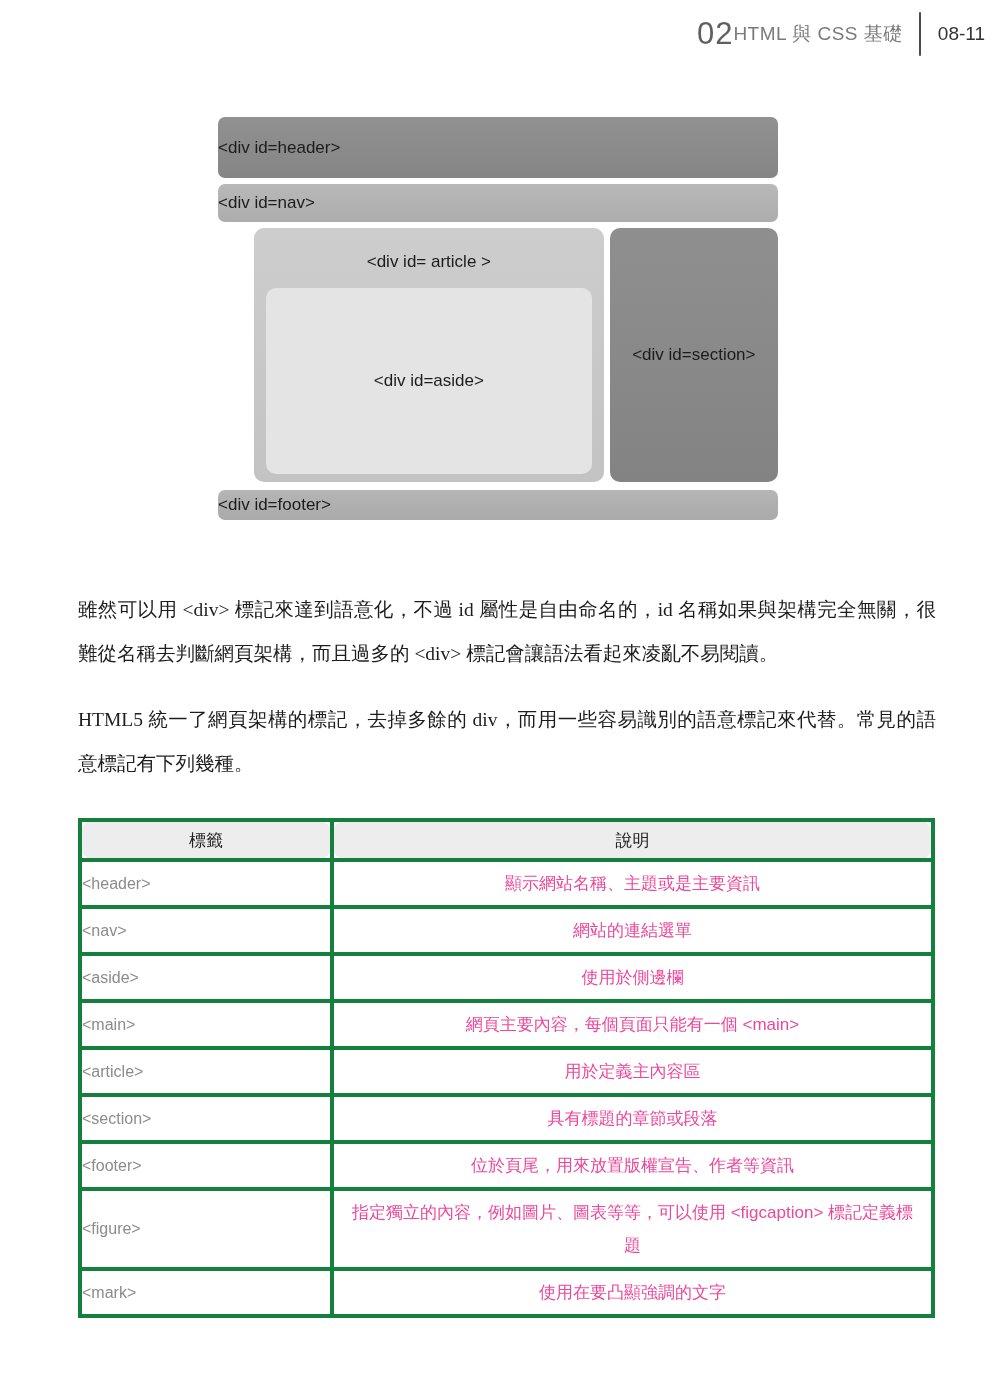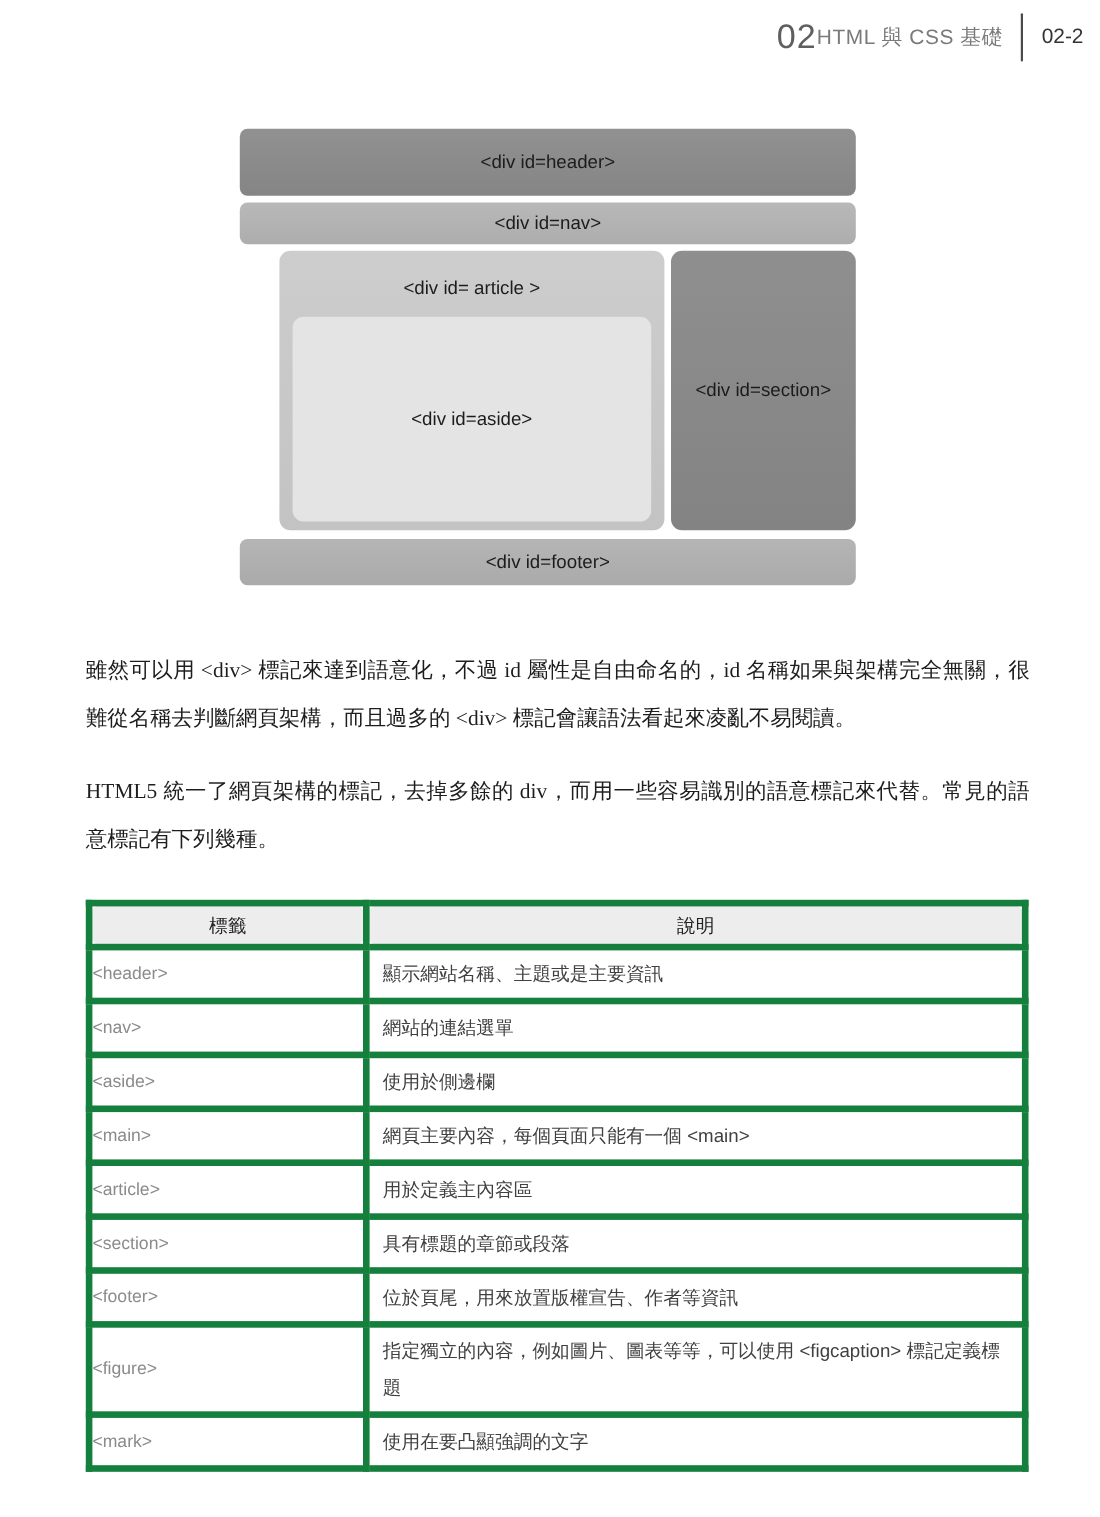--- a/index.html
+++ b/index.html
@@ -35,21 +35,21 @@
   }
 
   
   .diagram {
     position: absolute; left: 218px; top: 117px; width: 560px; height: 415px;
     font-family: "Liberation Sans", sans-serif;
     font-size: 17px; color: #1c1c1c;
   }
   .dg-box {
     border-radius: 7px;
-    display: flex; align-items: center; justify-content: center;
+    display: flex; align-items: center; 
   }
   .dg-header {
     height: 61px;
     background: linear-gradient(#919191, #858585);
   }
   .dg-nav {
     height: 38px; margin-top: 6px;
     background: linear-gradient(#b8b8b8, #adadad);
   }
   .dg-middle { display: flex; margin-top: 6px; height: 254px; padding-left: 36px; }
@@ -65,68 +65,68 @@
     position: absolute; left: 12px; right: 12px; top: 60px; bottom: 8px;
     background: #e4e4e4; border-radius: 10px;
     display: flex; align-items: center; justify-content: center;
   }
   .dg-section {
     width: 180px; margin-left: 6px; border-radius: 10px;
     background: linear-gradient(#8f8f8f, #838383);
     display: flex; align-items: center; justify-content: center;
   }
   .dg-footer {
-    height: 42px; margin-top: 8px;
+    height: 30px; margin-top: 8px;
     background: linear-gradient(#b5b5b5, #aaaaaa);
   }
 
   
   .body-text {
     position: absolute; left: 78px; top: 588px; width: 858px;
     font-family: "Liberation Serif", "DejaVu Serif", serif;
     font-size: 19.5px; line-height: 44px; color: #1d1d1d;
     text-align: justify;
   }
   .body-text p + p { margin-top: 22px; }
 
   
   .tag-table {
     position: absolute; left: 78px; top: 818px; width: 857px;
     border-collapse: collapse;
     font-family: "Liberation Sans", sans-serif;
     font-size: 17px;
   }
   .tag-table th, .tag-table td {
-    border: 6px solid #15803d;
+    border: 4px solid #15803d;
   }
   .tag-table { border-bottom: 2px solid #9a9a9a; }
   .tag-table th {
     height: 40px; background: #ededed; font-weight: normal;
     color: #222; text-align: center;
   }
   .tag-table td { height: 39px; vertical-align: middle; }
   .col-tag { width: 252px; }
   .cell-tag {
     text-align: left; color: #8b8b8b;
     font-family: "Liberation Sans", sans-serif; font-size: 16px;
   }
   .cell-desc {
-    color: #404040; padding: 5px 12px; line-height: 33px;
+    color: #ec4899; padding: 5px 12px; line-height: 33px; text-align: center;
   }
 </style>
 </head>
 <body>
 
 <div class="page">
 
   <div class="running-head">
     <span class="chapter-num">02</span>
     <span class="chapter-title">HTML 與 CSS 基礎</span>
     <span class="head-divider"></span>
-    <span class="page-num">02-2</span>
+    <span class="page-num">08-11</span>
   </div>
 
   <div class="diagram">
     <div class="dg-box dg-header">
       <span>&lt;div id=header&gt;</span>
     </div>
     <div class="dg-box dg-nav">
       <span>&lt;div id=nav&gt;</span>
     </div>
     <div class="dg-middle">

